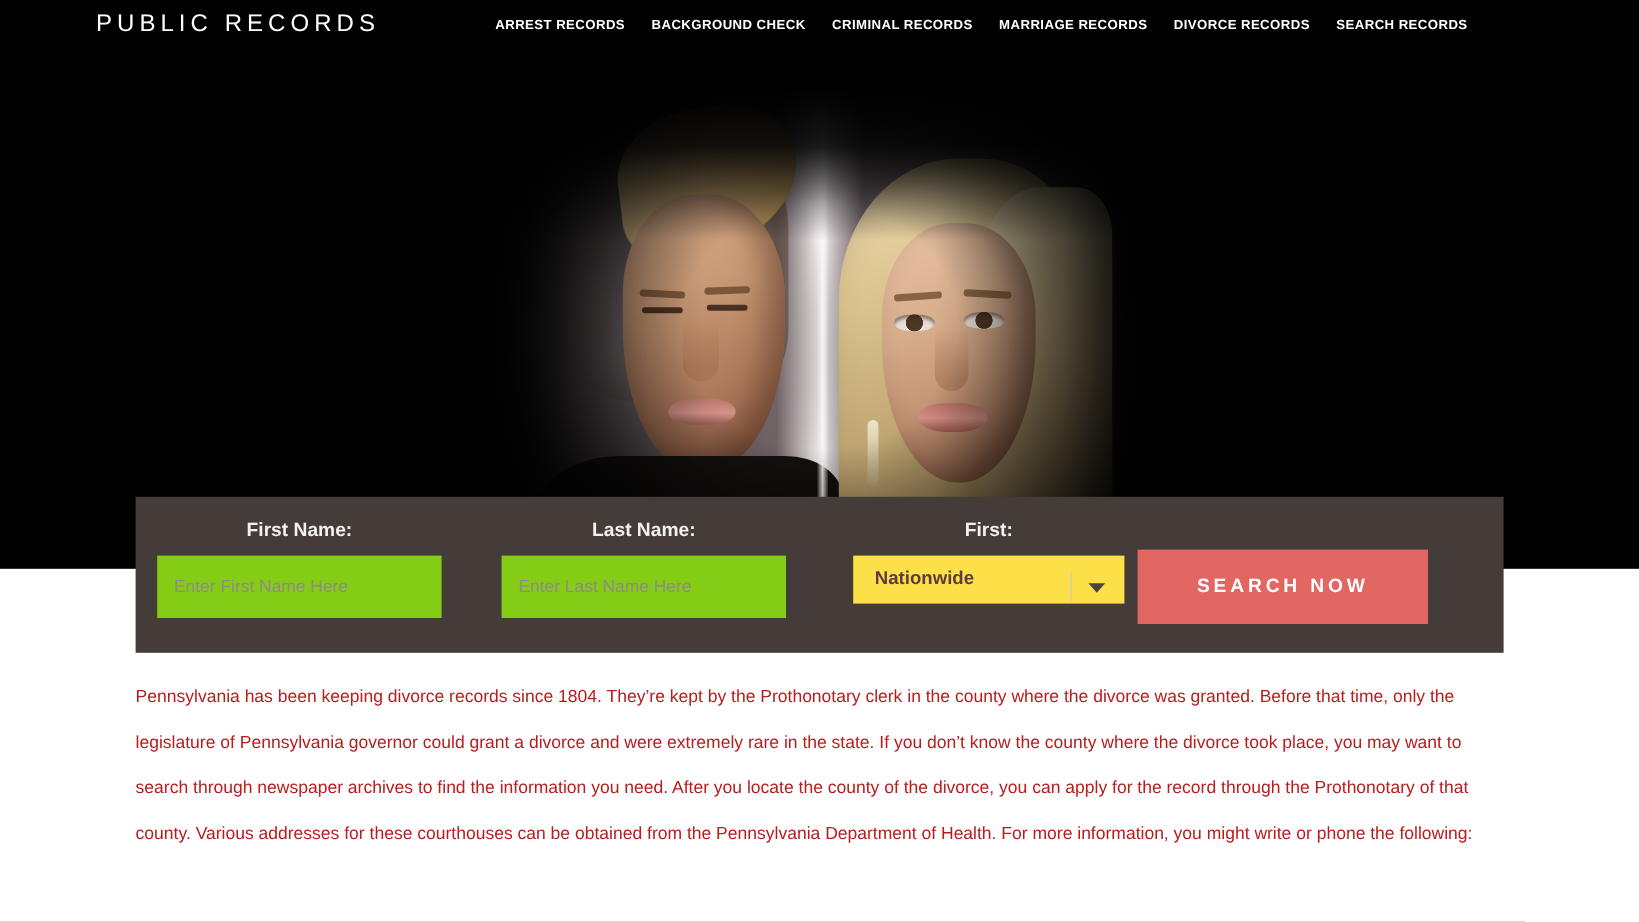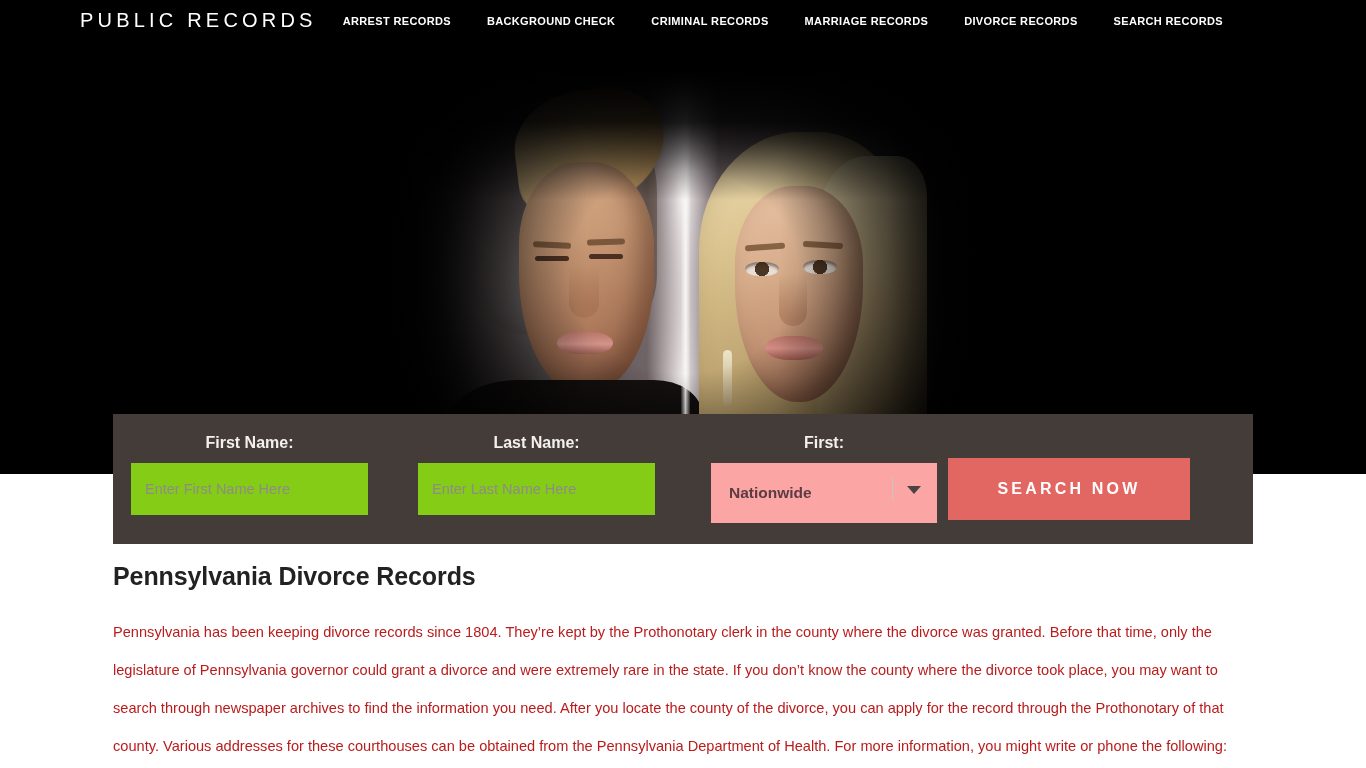--- a/index.html
+++ b/index.html
@@ -177,21 +177,21 @@
   }
   .logo {
     position: absolute; left: 80px; top: 9px;
     color: #ffffff;
     font-size: 20px;
     font-weight: 400;
     letter-spacing: 4.2px;
   }
   .nav {
     position: absolute; right: 132px; top: 15px;
-    display: flex; align-items: center; gap: 14px;
+    display: flex; align-items: center; gap: 0;
   }
   .nav a {
     color: #ffffff;
     font-size: 11px;
     font-weight: bold;
     letter-spacing: 0.35px;
     text-decoration: none;
     padding: 0 11px;
     white-space: nowrap;
   }
@@ -226,22 +226,22 @@
     color: #3c3330;
   }
   .field-input::placeholder { color: #8f8b88; font-size: 14.5px; }
 
   .field.first { left: 18px; width: 237px; }
   .field.last  { left: 305px; width: 237px; }
   .field.state { left: 598px; width: 226px; }
 
   .select-wrap {
     margin-top: 11px;
-    height: 60px;
-    background: #fca5a5;
+    height: 40px;
+    background: #fde047;
     position: relative;
     display: flex;
     align-items: center;
   }
   .select-value {
     font-size: 15.5px;
     font-weight: bold;
     color: #5b3c42;
     padding-left: 18px;
   }
@@ -363,17 +363,16 @@
         <span class="select-value">Nationwide</span>
         <span class="select-sep"></span>
         <span class="select-caret"></span>
       </div>
     </div>
 
     <button class="search-btn">SEARCH NOW</button>
   </div>
 
   <div class="content">
-    <h1 class="article-title">Pennsylvania Divorce Records</h1>
     <p class="article-body">Pennsylvania has been keeping divorce records since 1804. They’re kept by the Prothonotary clerk in the county where the divorce was granted. Before that time, only the legislature of Pennsylvania governor could grant a divorce and were extremely rare in the state. If you don’t know the county where the divorce took place, you may want to search through newspaper archives to find the information you need. After you locate the county of the divorce, you can apply for the record through the Prothonotary of that county. Various addresses for these courthouses can be obtained from the Pennsylvania Department of Health. For more information, you might write or phone the following:</p>
   </div>
 
 </div>
 
 </body></html>

